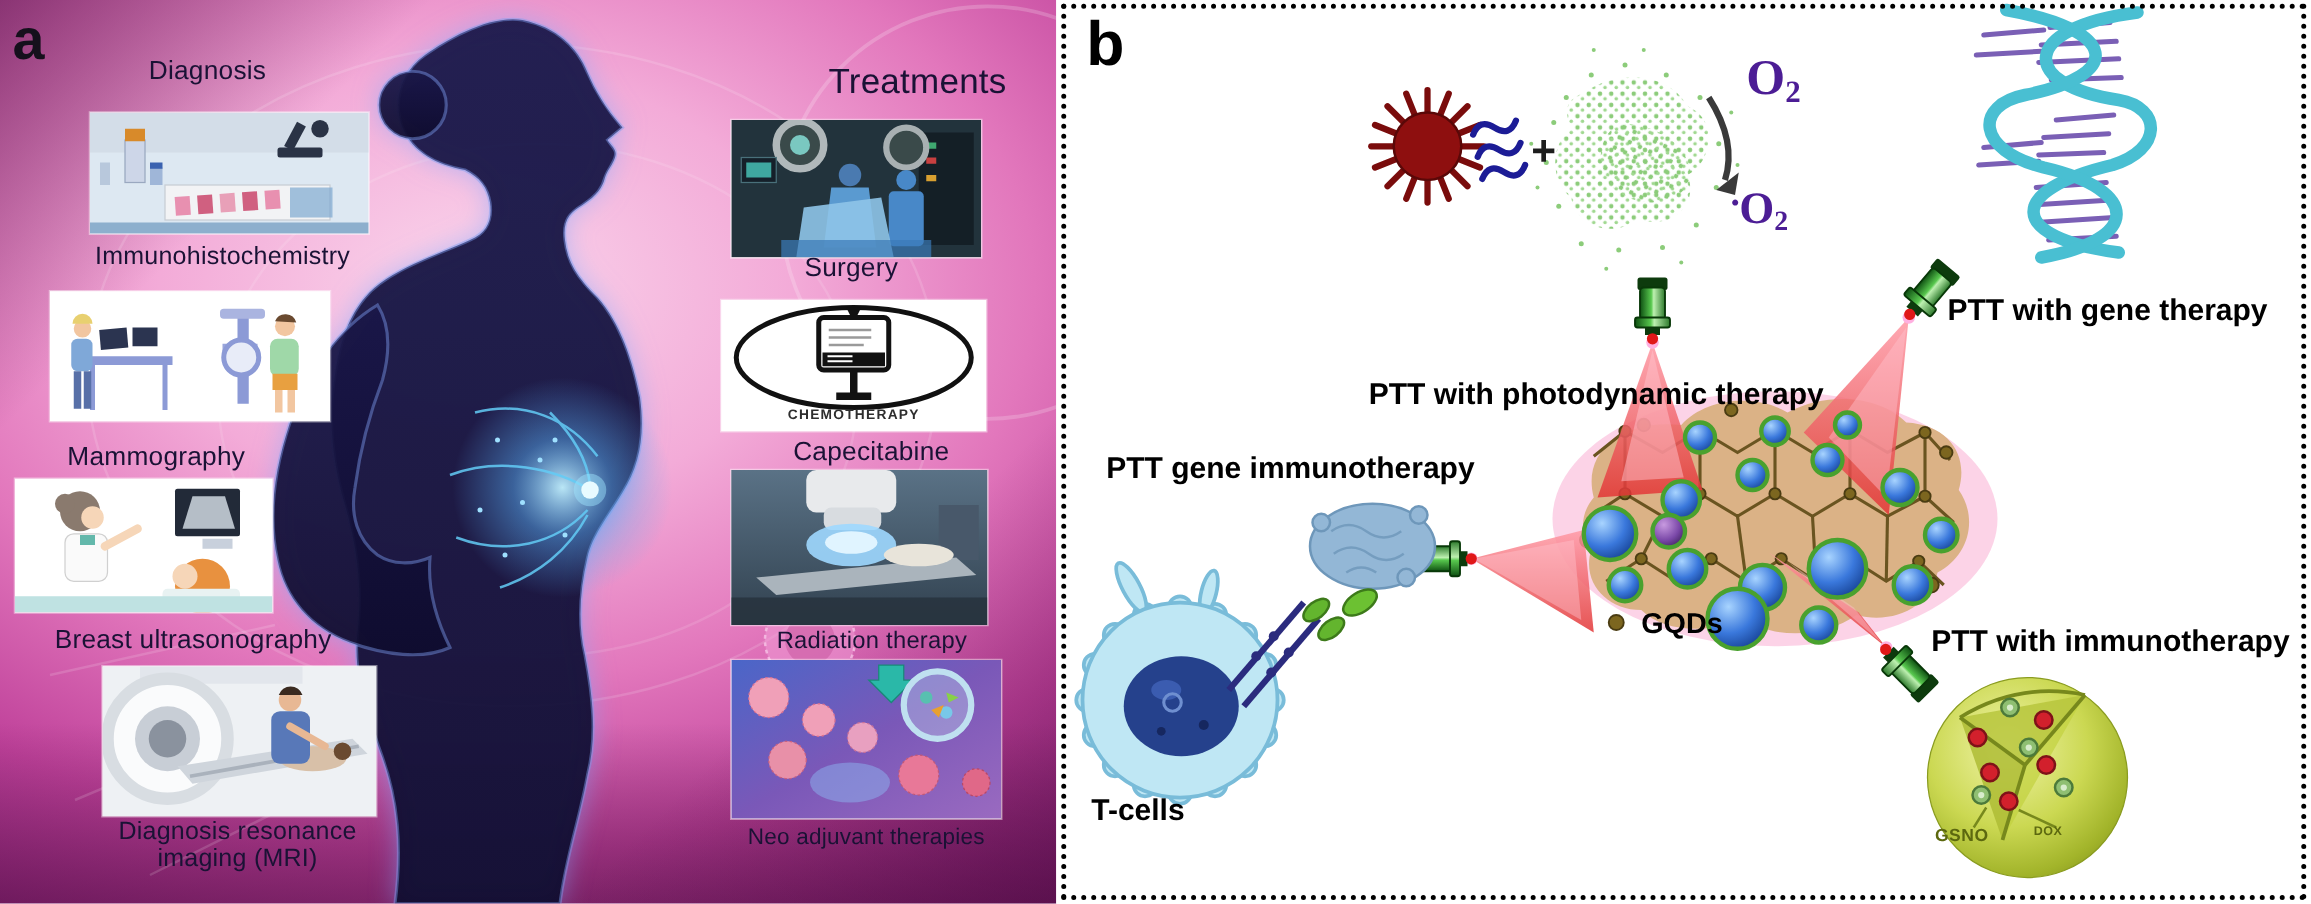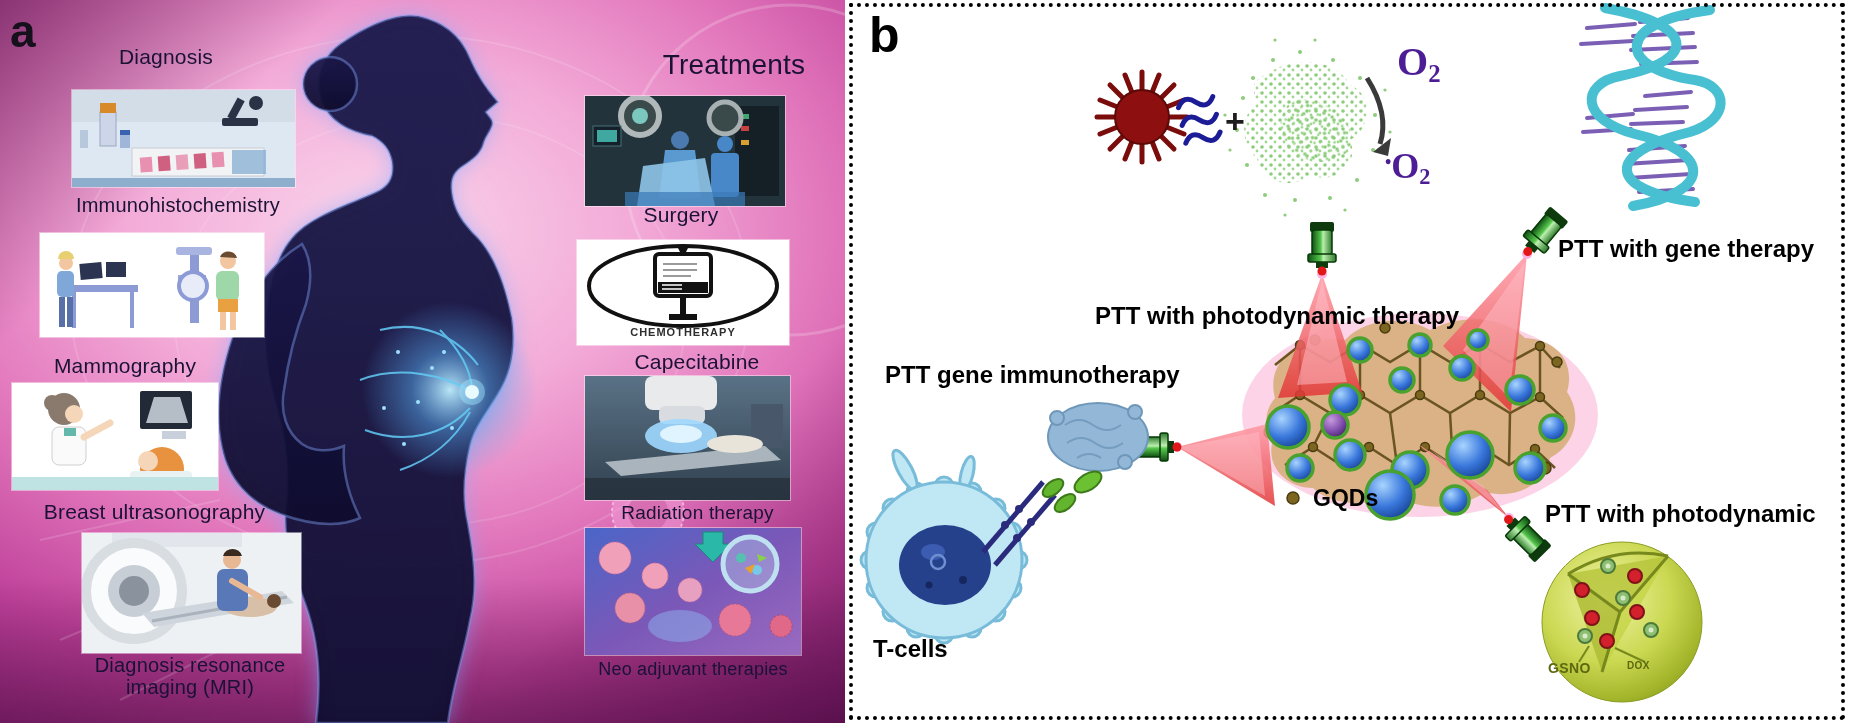--- a/index.html
+++ b/index.html
@@ -595,19 +595,19 @@
       <span>O</span><sub>2</sub>
     </div>
     <div class="o2" style="left:540px;top:148px;font-size:36px">
       <sup>•</sup><span>O</span><sub>2</sub>
     </div>
     <div class="plus" style="left:380px;top:104px;font-size:34px">+</div>
 
     <div class="lB" style="left:250px;top:303px;width:400px;font-size:24px">PTT with photodynamic therapy</div>
     <div class="lB" style="left:713px;top:236px;width:288px;font-size:24px">PTT with gene therapy</div>
     <div class="lB" style="left:40px;top:362px;width:315px;font-size:24px">PTT gene immunotherapy</div>
-    <div class="lB" style="left:700px;top:501px;width:296px;font-size:24px">PTT with photodynamic</div>
+    <div class="lB" style="left:700px;top:501px;width:296px;font-size:24px">PTT with immunotherapy</div>
     <div class="lB" style="left:468px;top:486px;width:110px;font-size:23px">GQDs</div>
     <div class="lB" style="left:28px;top:636px;width:125px;font-size:24px">T-cells</div>
     <div class="tinylbl" style="left:703px;top:660px;width:62px;font-size:14px">GSNO</div>
     <div class="tinylbl" style="left:782px;top:660px;width:52px;font-size:10px">DOX</div>
   </div>
 </div>
 
 </body></html>

